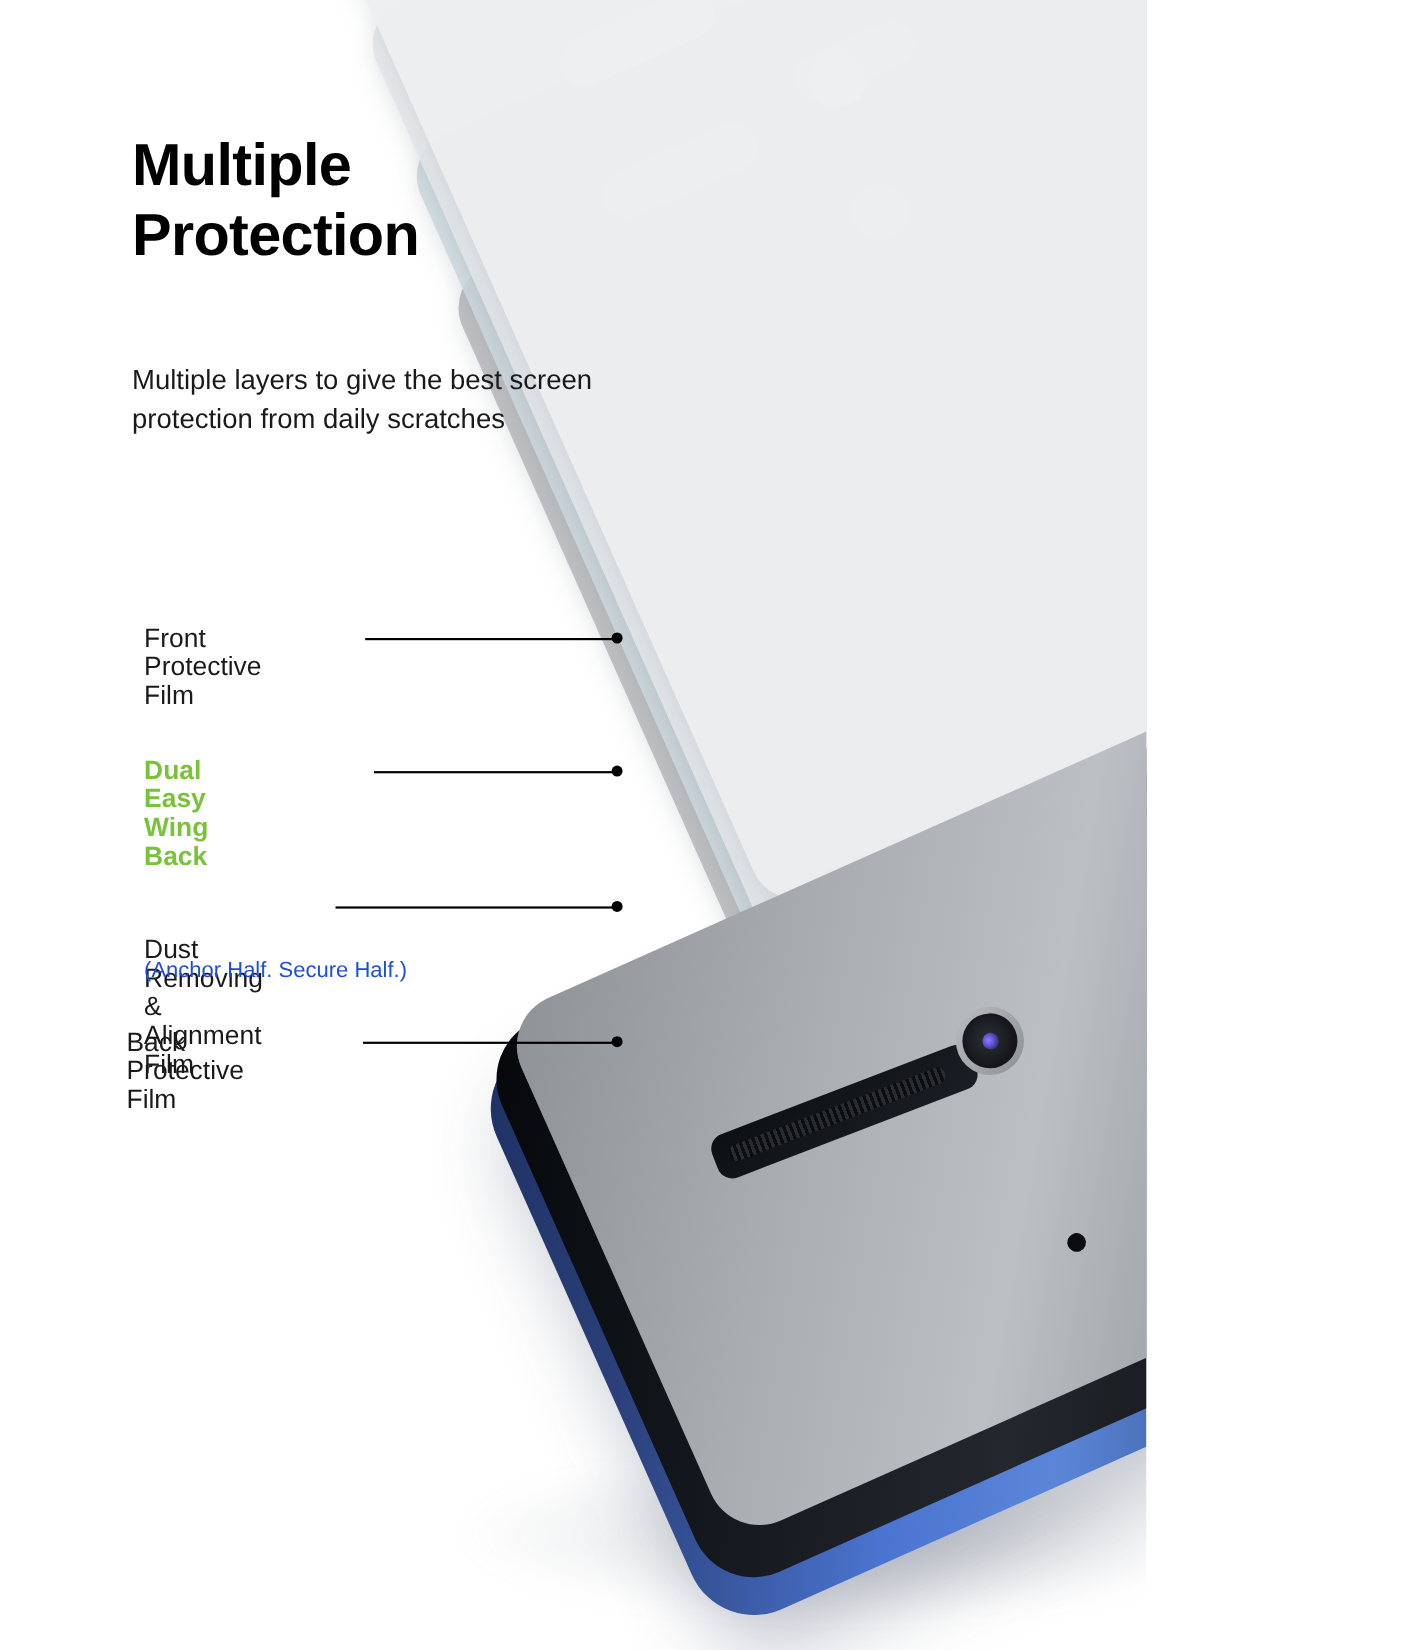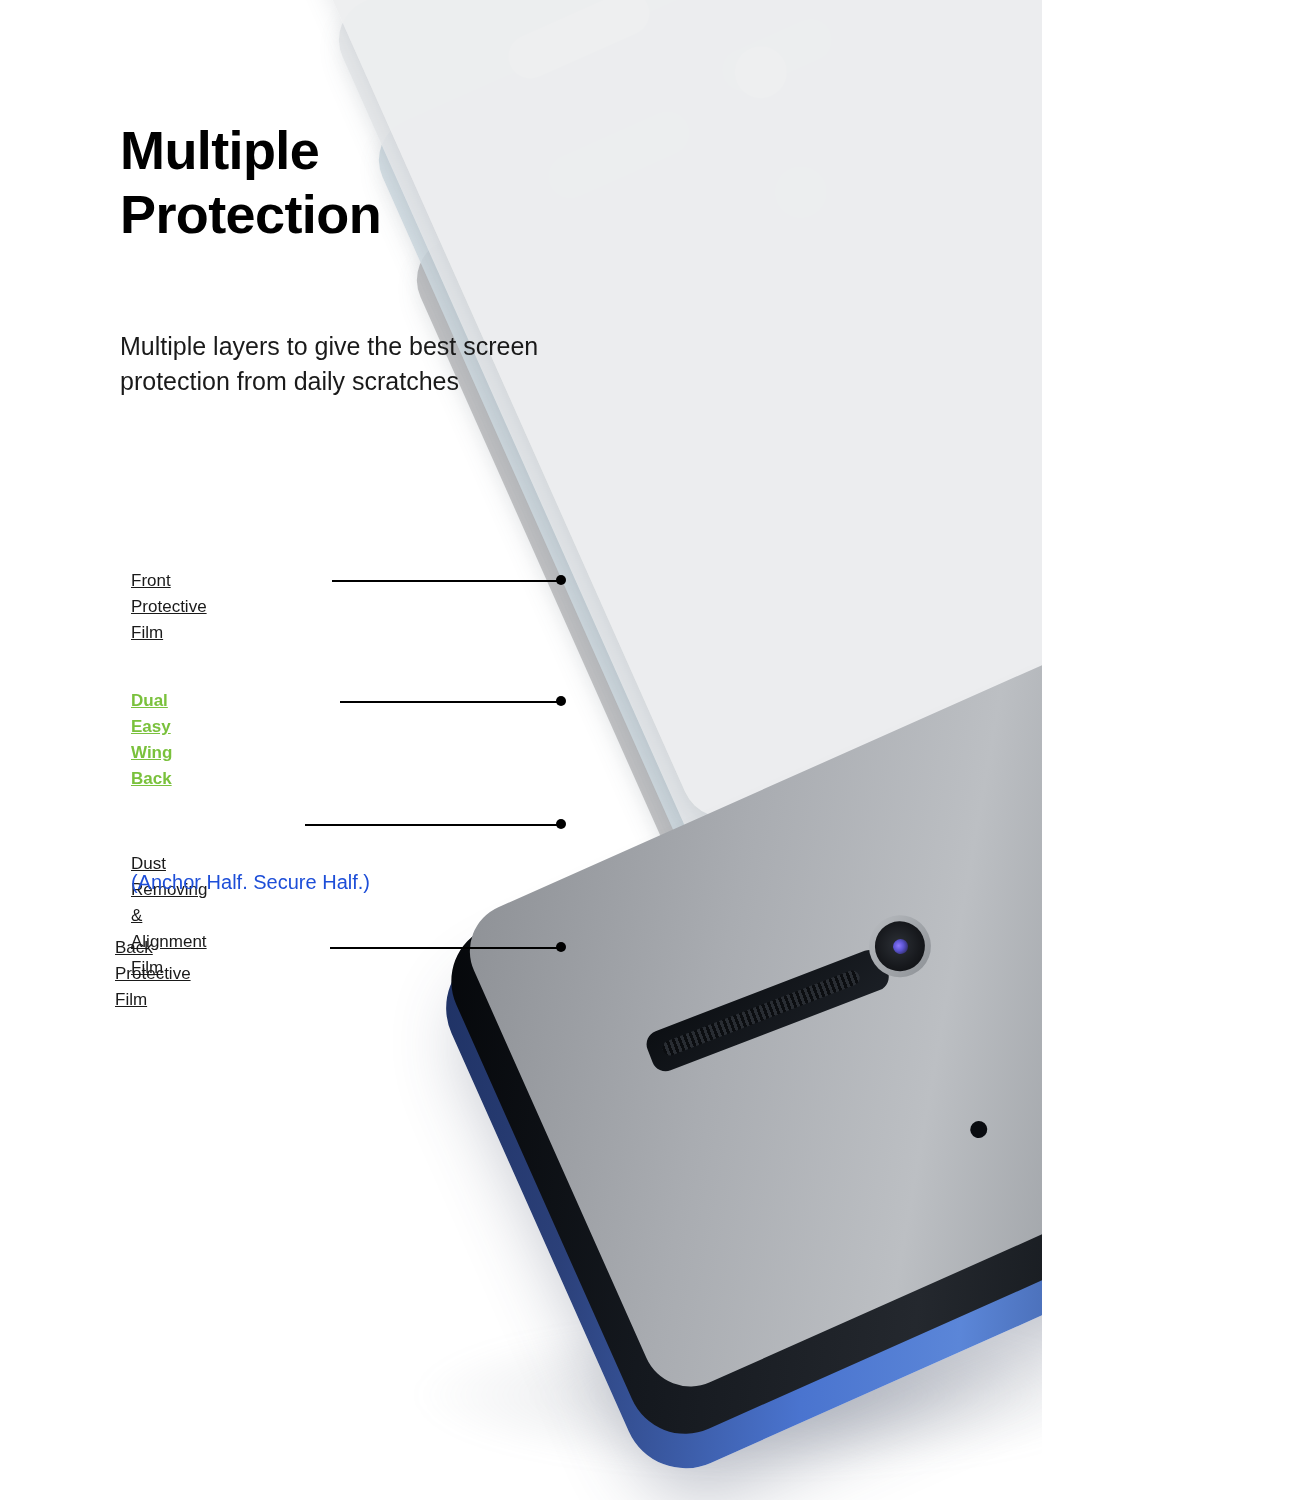--- a/index.html
+++ b/index.html
@@ -161,25 +161,24 @@
     font-weight: 400;
     color: #1a1a1a;
     white-space: pre-line;
     margin-top: 27px;
   }
 
   
   .callout { position: absolute; }
   .callout .lbl {
     position: absolute;
-    font-size: 17px;
+    font-size: 24px;
     line-height: 26px;
     color: #1a1a1a;
     white-space: pre-line;
-    text-decoration: underline;
   }
   .callout .lbl.green { color: #7ac13c; font-weight: 700; }
   .callout .sub-green {
     position: absolute;
     font-size: 20px;
     line-height: 26px;
     color: #1d4ed8;
     white-space: nowrap;
   }
   .leader {

